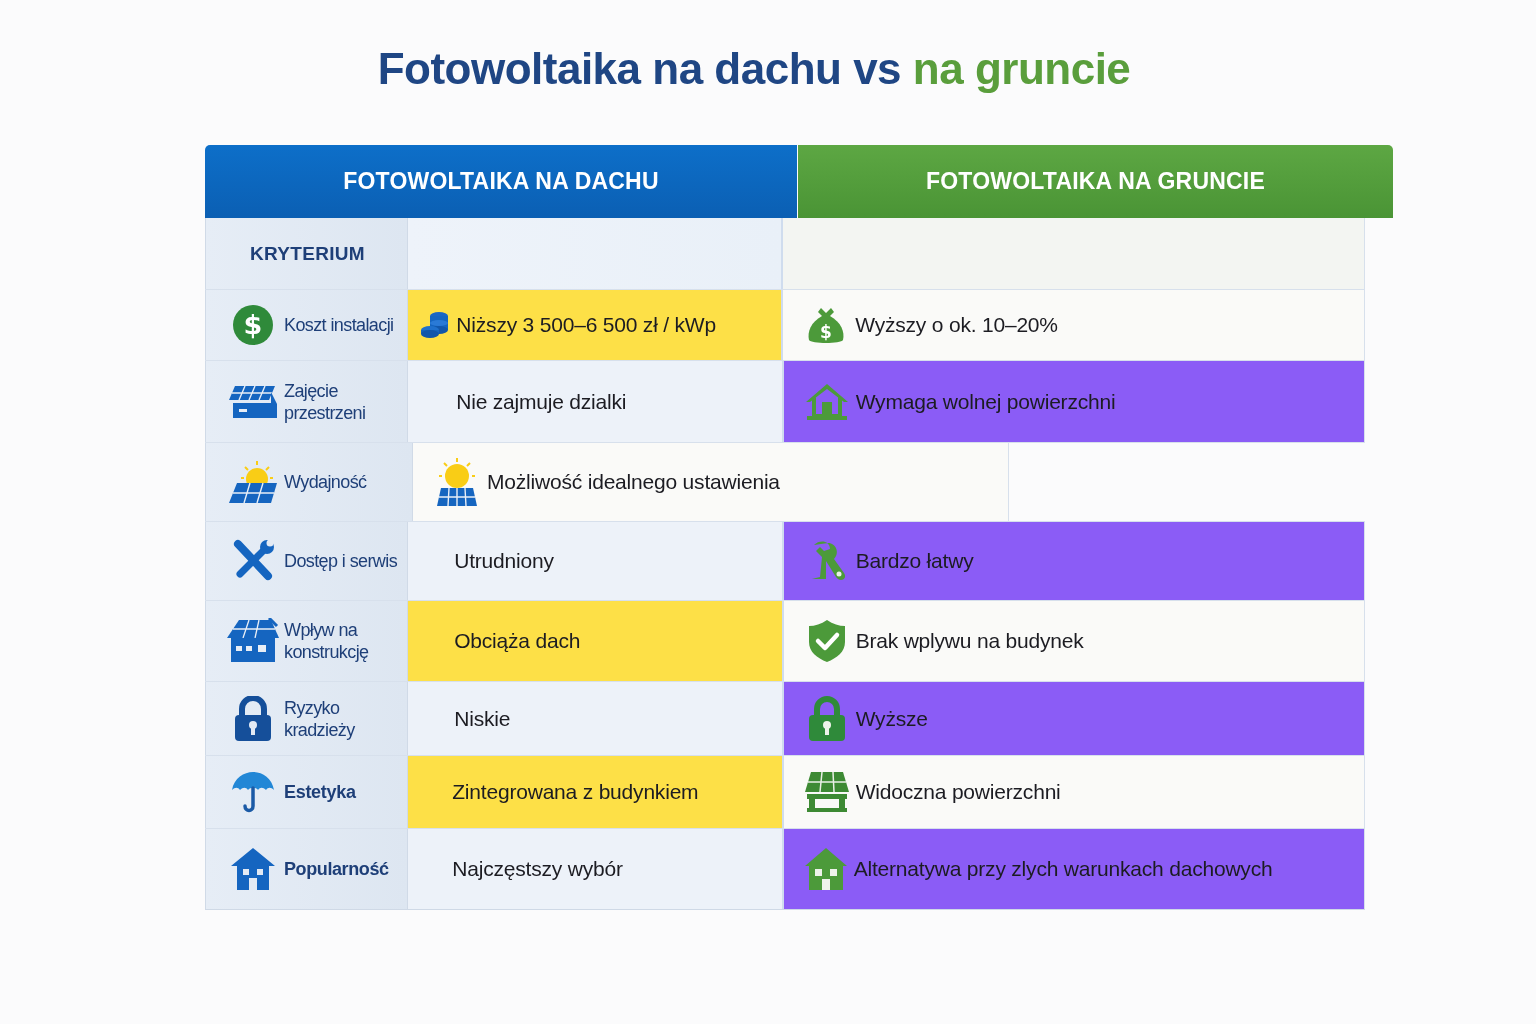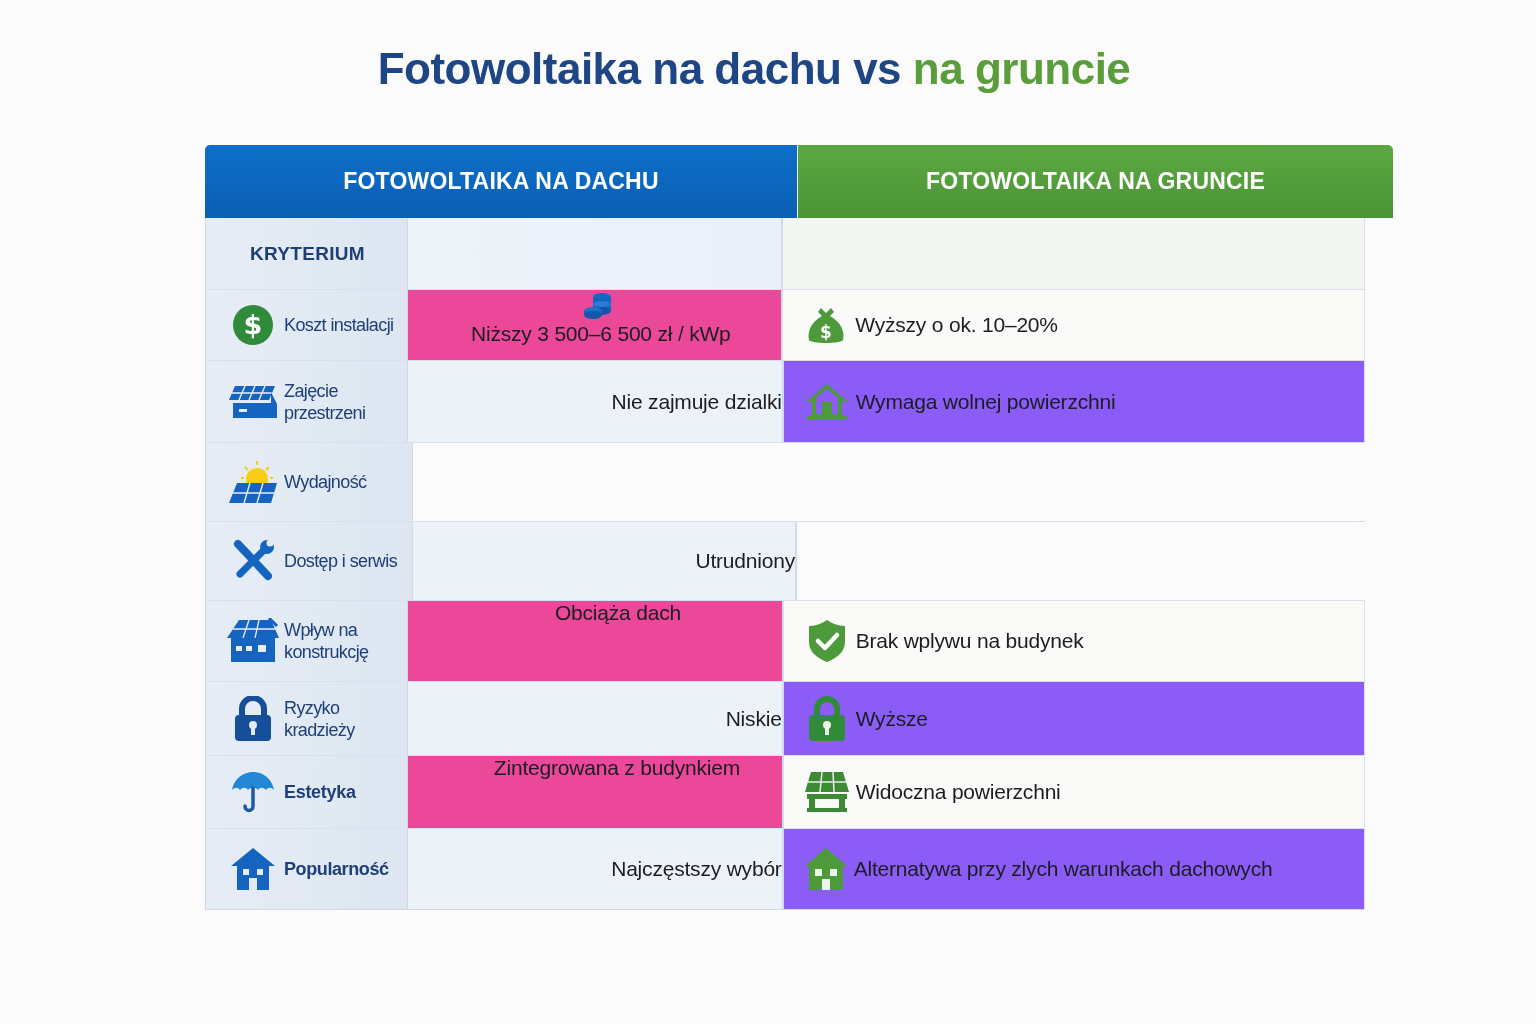--- a/index.html
+++ b/index.html
@@ -47,22 +47,22 @@
       background: linear-gradient(90deg, #e6edf6, #dde6f1);
       border-left: 1px solid #d0dae7;
       border-right: 1px solid #d0dae7;
     }
     .c-roof {
       width: 384px; padding-left: 22px;
       border-right: 2px solid #cfdcee;
     }
     .c-ground { width: 596px; padding-left: 20px; border-right: 1px solid #d7e0ec; }
 
-    .row.odd .c-roof { background: #ec4899; flex-direction: column; }
-    .row.even .c-roof { background: #edf2f9; justify-content: flex-end; }
+    .row.odd .c-roof { background: #fde047; }
+    .row.even .c-roof { background: #edf2f9; }
     .row.odd .c-ground { background: #fafaf8; }
     .row.even .c-ground { background: #8b5cf6; }
     .row.head .c-roof { background: linear-gradient(90deg,#eef3fa,#e9f0f8); }
     .row.head .c-ground { background: #f3f5f2; }
 
     .crit-label {
       color: #1e3f78; font-size: 18px; letter-spacing: -0.6px; line-height: 22px;
     }
     .crit-head {
       color: #1e3f78; font-weight: bold; font-size: 19px; letter-spacing: 0.3px;
@@ -163,36 +163,56 @@
           <span class="icon icon-crit">
             <svg width="52" height="46" viewBox="0 0 52 46">
                 <circle cx="30" cy="20" r="11" fill="#f9cd16"></circle>
                 <path d="M30 2 V6 M18 8 L21 11 M42 8 L39 11 M14 19 H17 M43 19 H46" stroke="#f9cd16" stroke-width="2"></path>
                 <path d="M10 24 L50 24 L44 44 L2 44 Z" fill="#1565c0"></path>
                 <path d="M23 24 L17 44 M36 24 L30 44 M6 34 L47 34" stroke="#e8eef6" stroke-width="1.4"></path>
               </svg>
           </span>
           <span class="crit-label">Wydajność</span>
         </div>
+        <div class="cell c-ground" style="padding-left:18px">
+          <span class="icon icon-val" style="width:52px;height:52px;margin-right:4px">
+            <svg width="52" height="52" viewBox="0 0 52 52">
+                <circle cx="26" cy="20" r="12" fill="#f9cd16"></circle>
+                <path d="M26 2 V6 M13 7 L16 10 M39 7 L36 10 M8 20 H11 M41 20 H44" stroke="#f9cd16" stroke-width="2"></path>
+                <path d="M10 32 L42 32 L46 50 L6 50 Z" fill="#1565c0"></path>
+                <path d="M18 32 L17 50 M26 32 V50 M34 32 L35 50 M8 41 H44" stroke="#e8eef6" stroke-width="1.4"></path>
+              </svg>
+          </span>
+          <span class="val">Możliwość idealnego ustawienia</span>
+        </div>
       </div>
 
       <div class="row even" style="height:79px">
         <div class="cell c-crit">
           <span class="icon icon-crit">
             <svg width="46" height="46" viewBox="0 0 46 46">
                 <path d="M8 6 L38 38" stroke="#1565c0" stroke-width="8" stroke-linecap="round"></path>
                 <path d="M38 8 L10 36" stroke="#1565c0" stroke-width="7" stroke-linecap="round"></path>
                 <circle cx="37" cy="9" r="7" fill="#1565c0"></circle>
                 <circle cx="40" cy="5" r="3.5" fill="#e3eaf4"></circle>
               </svg>
           </span>
           <span class="crit-label">Dostęp i serwis</span>
         </div>
         <div class="cell c-roof" style="padding-left:46px">
           <span class="val">Utrudniony</span>
+        </div>
+        <div class="cell c-ground">
+          <span class="icon icon-val">
+            <svg width="42" height="44" viewBox="0 0 42 44">
+                <path d="M8 6 C14 0 24 2 24 10 L18 12 L14 8 L10 12 L16 18 L14 38 L6 40 L20 40 L20 22 L30 38 C34 44 42 40 38 34 L28 20 C34 14 30 4 22 4" fill="#4c9a3a"></path>
+                <circle cx="33" cy="35" r="2.5" fill="#e9efe6"></circle>
+              </svg>
+          </span>
+          <span class="val">Bardzo łatwy</span>
         </div>
       </div>
 
       <div class="row odd" style="height:81px">
         <div class="cell c-crit">
           <span class="icon icon-crit">
             <svg width="56" height="46" viewBox="0 0 56 46">
                 <path d="M14 2 L46 2 L54 20 L2 20 Z" fill="#1565c0"></path>
                 <path d="M24 2 L18 20 M34 2 L30 20 M8 11 H50" stroke="#e8eef6" stroke-width="1.3"></path>
                 <path d="M44 0 L52 8" stroke="#1565c0" stroke-width="3"></path>

